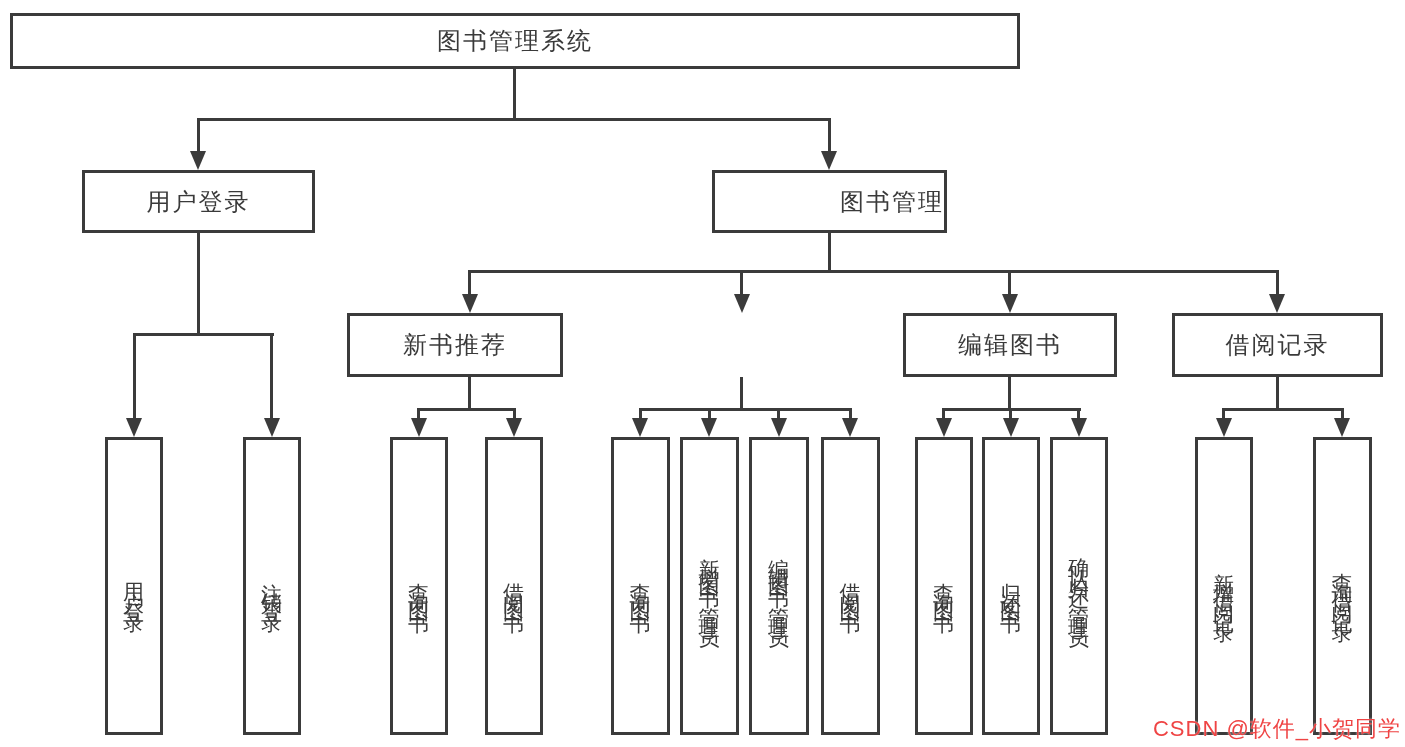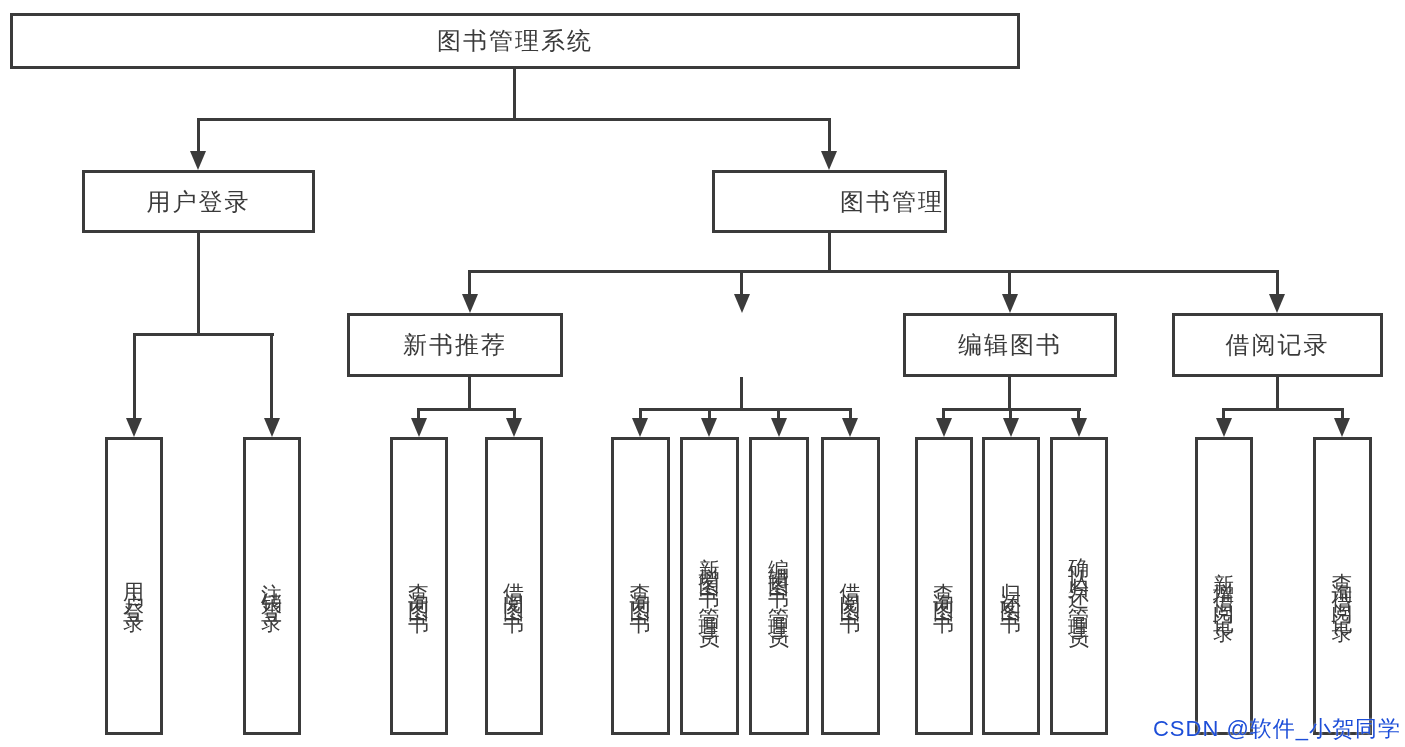--- a/index.html
+++ b/index.html
@@ -20,21 +20,21 @@
     writing-mode:vertical-rl;text-orientation:mixed;
     font-size:21px;letter-spacing:10px;line-height:1;color:#3a3a3a;
   }
   .line{position:absolute;background:#3b3b3b;}
   .ah{
     position:absolute;width:0;height:0;
     border-left:8px solid transparent;border-right:8px solid transparent;
     border-top:19px solid #3b3b3b;
   }
   #watermark{
-    position:absolute;top:714px;right:4px;font-size:22px;color:#1d4ed8;
+    position:absolute;top:714px;right:4px;font-size:22px;color:#ef4444;
     text-shadow:0 0 2px #ffffff;letter-spacing:1px;white-space:nowrap;
   }
 </style>
 </head>
 <body>
 
 <div id="stage">
 
   <div class="node" style="left:10px;top:13px;width:1010px;height:56px;">
     <span>图书管理系统</span>

